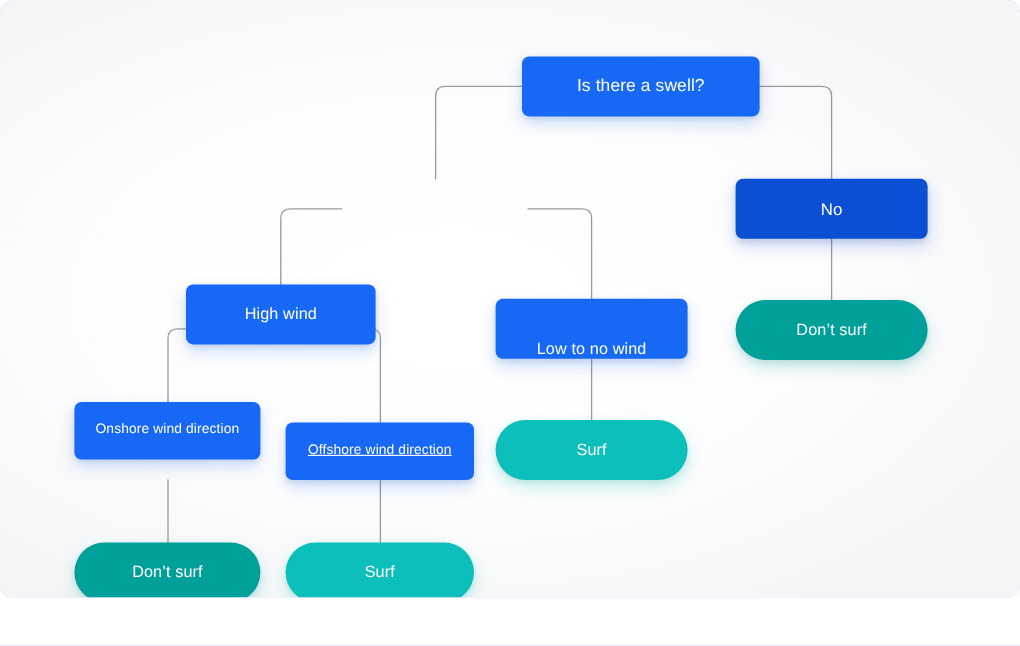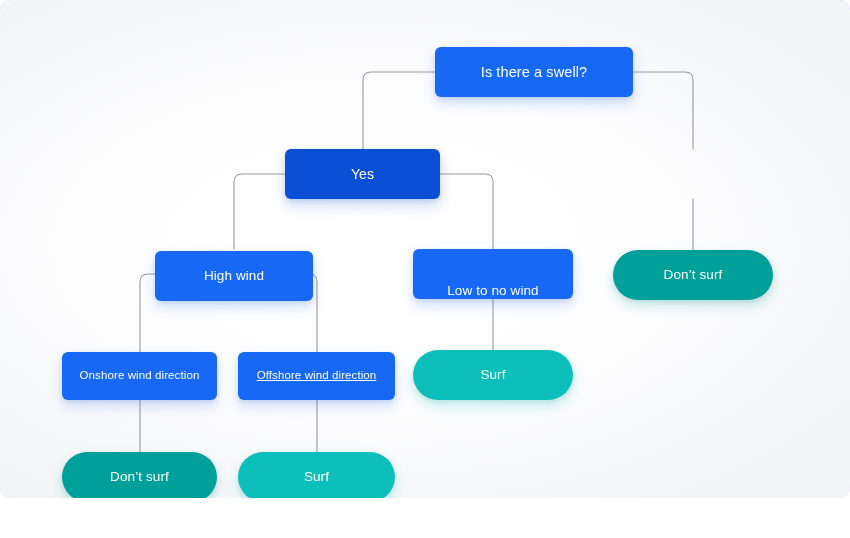--- a/index.html
+++ b/index.html
@@ -111,38 +111,38 @@
       <path d="M 140 400 L 140 452"></path>
 
       <path d="M 317 400 L 317 452"></path>
     </g>
   </svg>
 
   <div class="node rect fill-blue-bright size-xl" style="left:435px; top:47px; width:198px; height:50px;">
     <span>Is there a swell?</span>
   </div>
 
-  <div class="node rect fill-blue-dark size-lg" style="left:285px; top:149px; width:155px; height:50px;">
-    <span>Yes</span>
+
+  <div class="node rect fill-blue-dark size-lg" style="left:613px; top:149px; width:160px; height:50px;">
+    <span>No</span>
   </div>
 
-
-  <div class="node rect fill-blue-bright size-md" style="left:155px; top:251px; width:158px; height:50px;text-align:center;">
+  <div class="node rect fill-blue-bright size-md" style="left:155px; top:237px; width:158px; height:50px;text-align:center;">
     <span>High wind</span>
   </div>
 
   <div class="node rect fill-blue-bright size-md" style="left:413px; top:249px; width:160px; height:50px;align-items:flex-end;">
     <span>Low to no wind</span>
   </div>
 
   <div class="node pill fill-teal-dark size-md" style="left:613px; top:250px; width:160px; height:50px;">
     <span>Don’t surf</span>
   </div>
 
-  <div class="node rect fill-blue-bright size-sm" style="left:62px; top:352px; width:155px; height:48px;">
+  <div class="node rect fill-blue-bright size-sm" style="left:62px; top:335px; width:155px; height:48px;">
     <span>Onshore wind direction</span>
   </div>
 
   <div class="node rect fill-blue-bright size-sm" style="left:238px; top:352px; width:157px; height:48px;text-decoration:underline;">
     <span>Offshore wind direction</span>
   </div>
 
   <div class="node pill fill-teal-bright size-md" style="left:413px; top:350px; width:160px; height:50px;">
     <span>Surf</span>
   </div>

